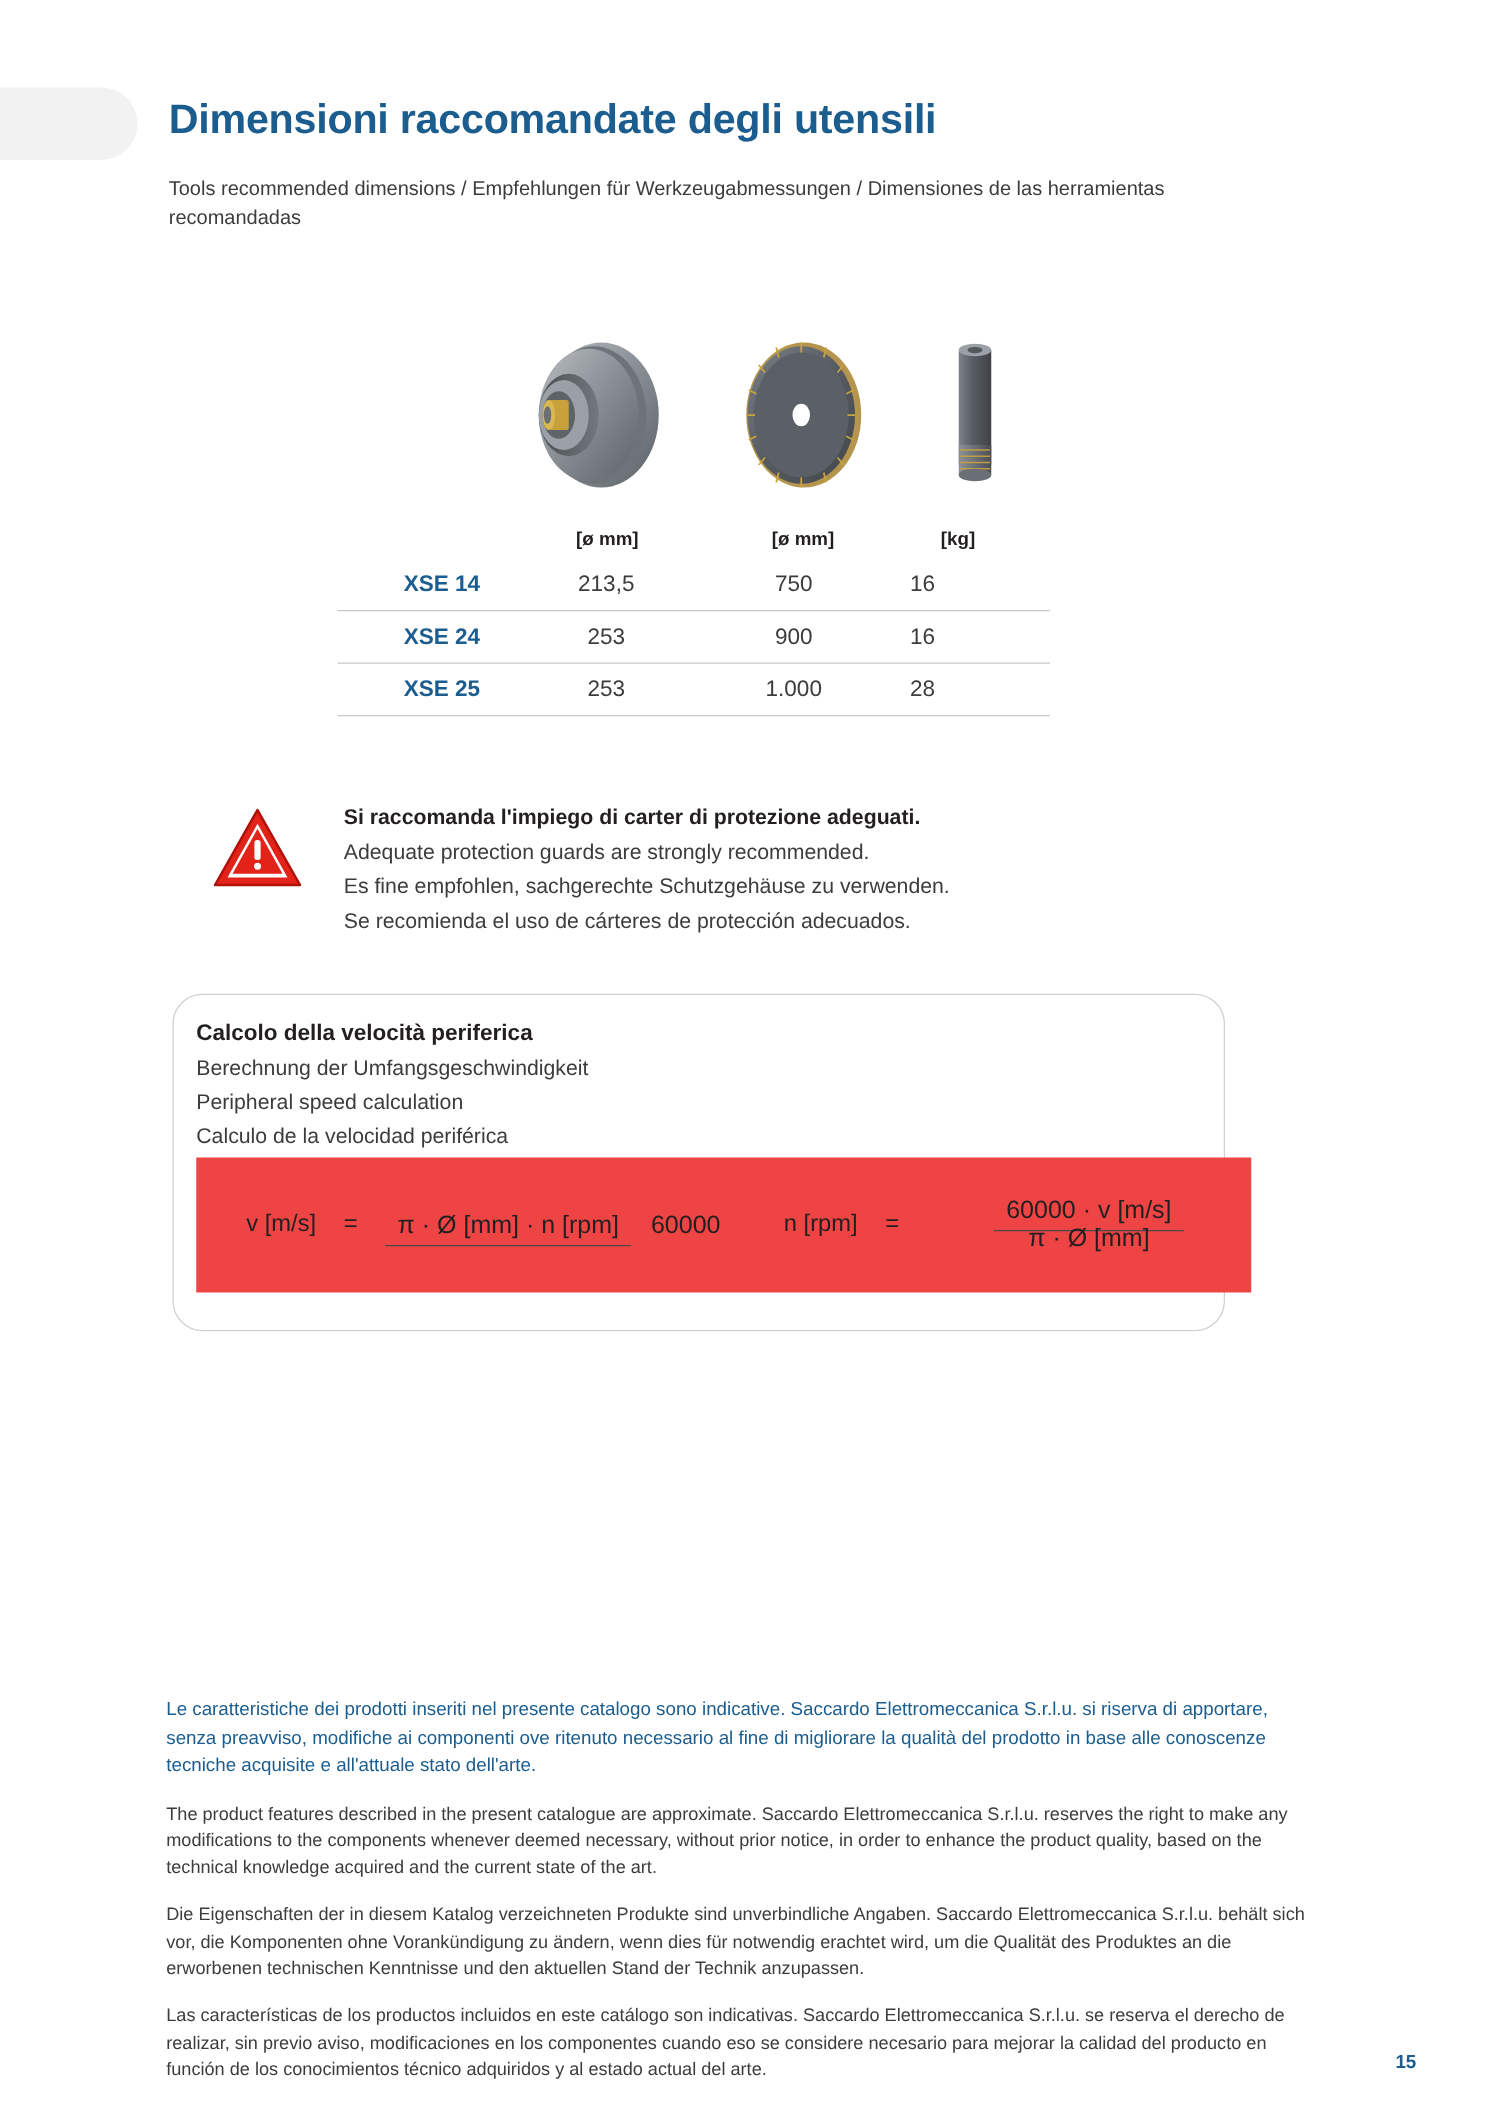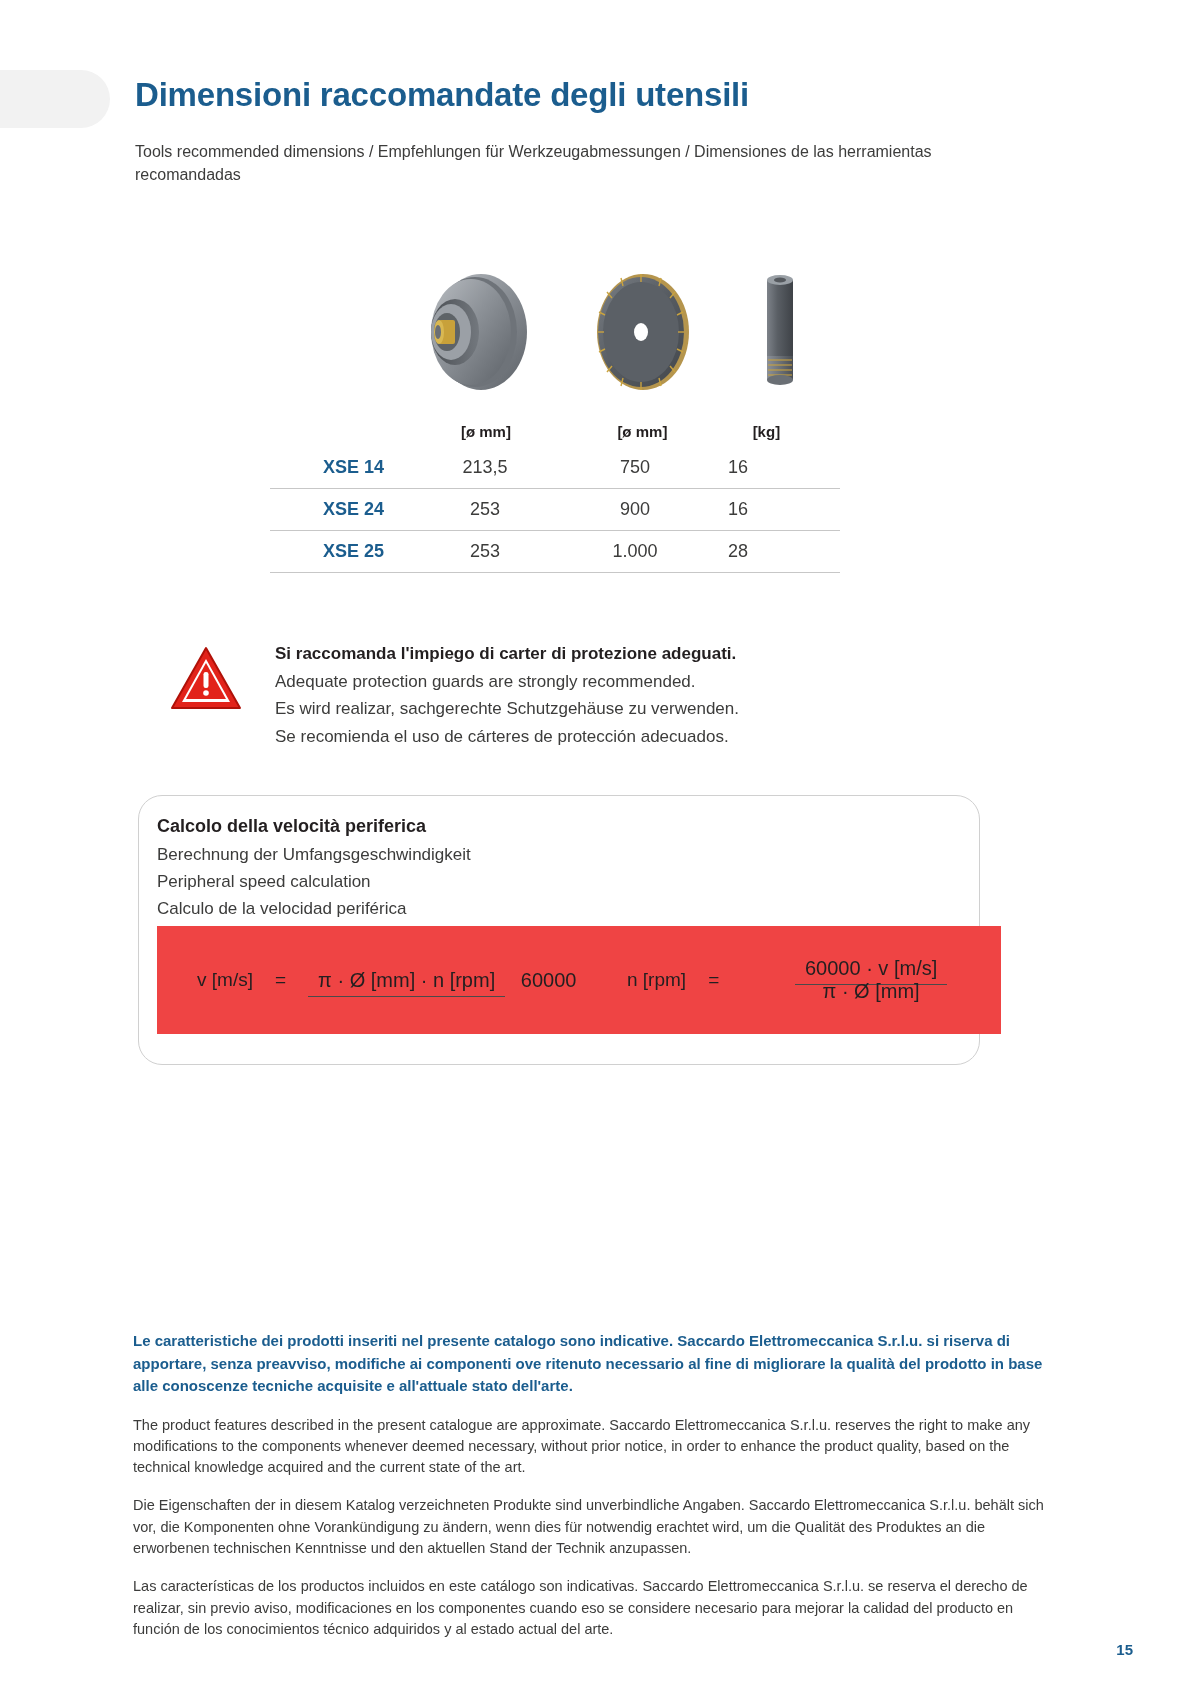--- a/index.html
+++ b/index.html
@@ -217,24 +217,25 @@
     width: 925px;
   }
   .legal p {
     margin: 0 0 17px 0;
     font-size: 14.5px;
     line-height: 1.47;
     color: #3c3c3b;
     text-align: left;
   }
   .legal p.it {
-    font-weight: bold;
+    font-weight: normal;
     color: #1b5d8e;
     font-size: 15px;
     line-height: 1.5;
+    margin-top: 27px;
   }
   .page-number {
     position: absolute;
     right: 58px;
     bottom: 38px;
     font-size: 15px;
     color: #1b5d8e;
     font-weight: bold;
   }
 </style>
@@ -372,21 +373,21 @@
       <polygon points="36,2 70,62 2,62" fill="#e2231a" stroke="#b01108" stroke-width="2" stroke-linejoin="round"></polygon>
       <polygon points="36,13 60,56 12,56" fill="#ffffff"></polygon>
       <polygon points="36,17 56,53 16,53" fill="#e2231a"></polygon>
       <rect x="33.5" y="26" width="5" height="16" rx="2.2" fill="#ffffff"></rect>
       <circle cx="36" cy="47" r="2.8" fill="#ffffff"></circle>
     </svg>
   </div>
   <div class="warn-text">
     <div class="strong">Si raccomanda l'impiego di carter di protezione adeguati.</div>
     <div>Adequate protection guards are strongly recommended.</div>
-    <div>Es wird realizar, sachgerechte Schutzgehäuse zu verwenden.</div>
+    <div>Es fine empfohlen, sachgerechte Schutzgehäuse zu verwenden.</div>
     <div>Se recomienda el uso de cárteres de protección adecuados.</div>
   </div>
 </div>
 
 <div class="speedbox">
   <div class="speed-head">
     <div class="strong">Calcolo della velocità periferica</div>
     <div>Berechnung der Umfangsgeschwindigkeit</div>
     <div>Peripheral speed calculation</div>
     <div>Calculo de la velocidad periférica</div>

